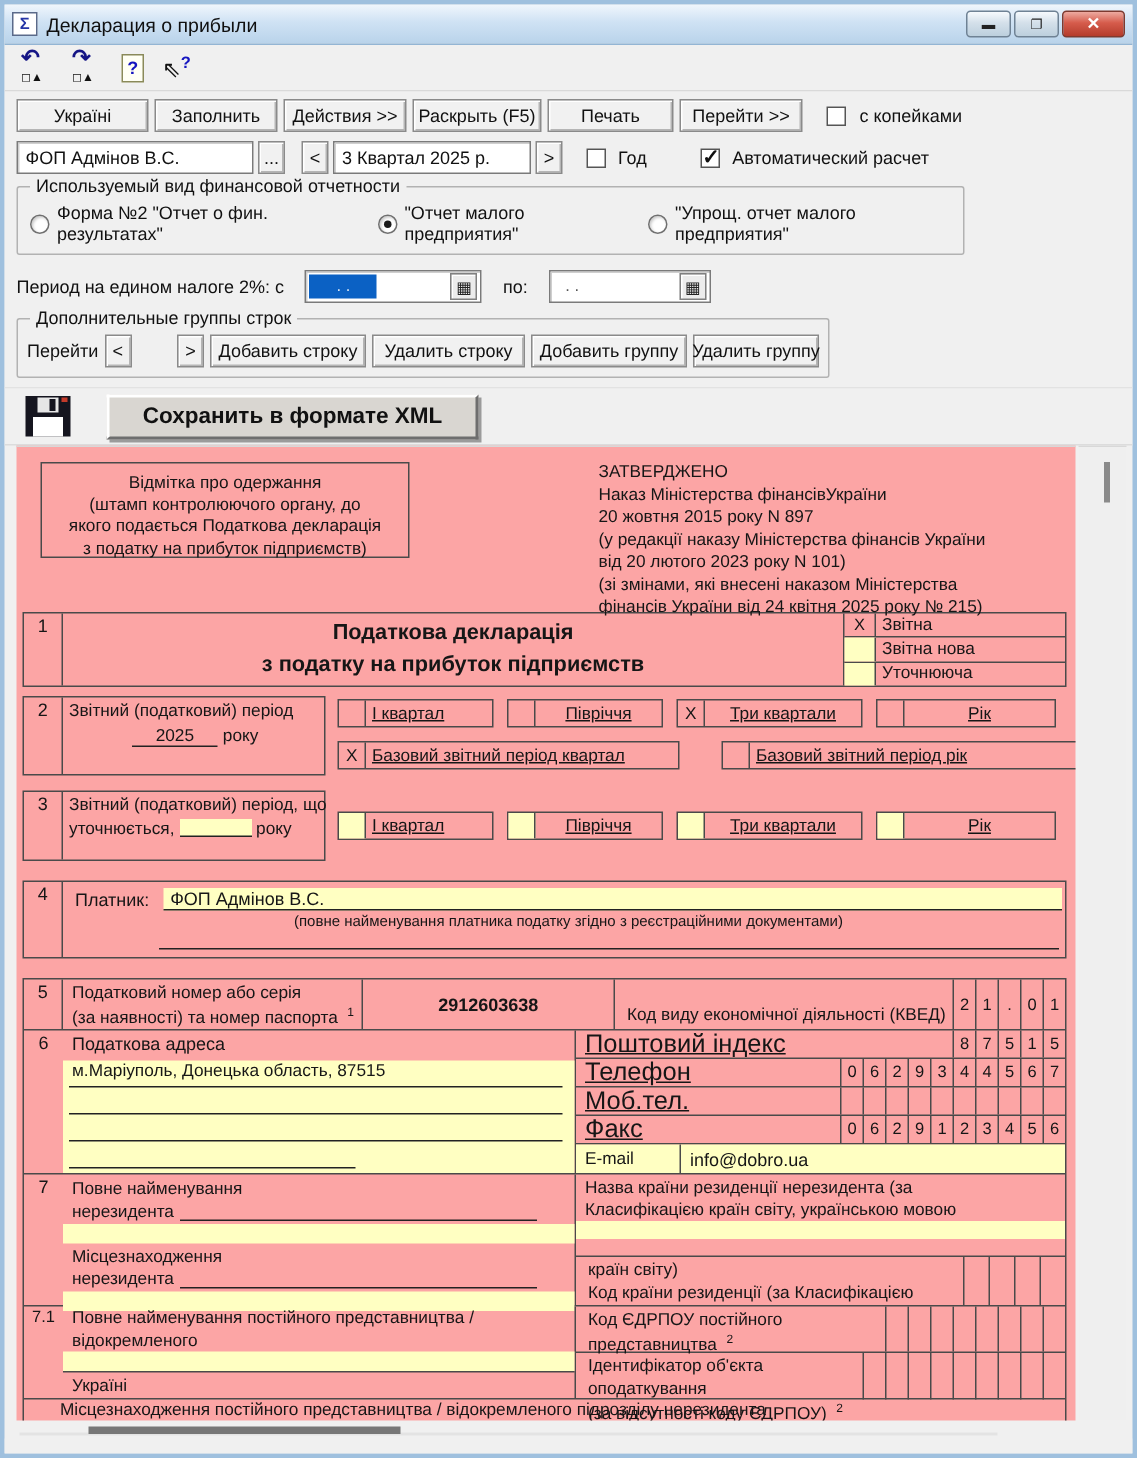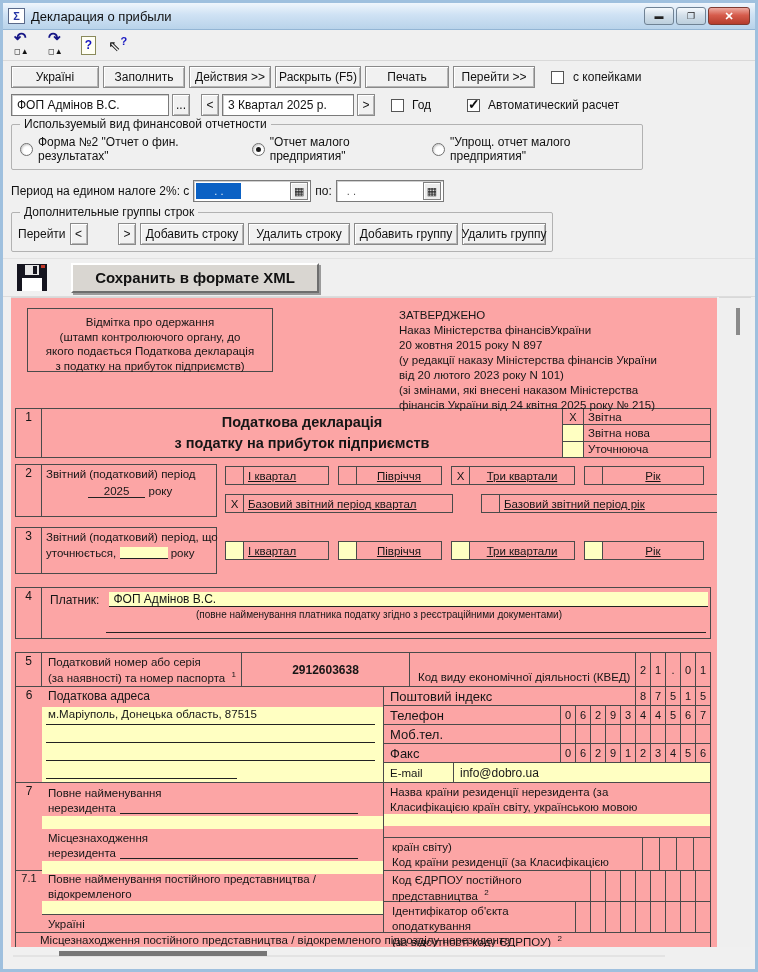--- a/index.html
+++ b/index.html
@@ -97,21 +97,21 @@
   .tr6{display:flex;height:96px;border-bottom:1px solid #4a4a4a;}
   .t6-left{width:368px;flex:none;border-right:1px solid #4a4a4a;display:flex;flex-direction:column;}
   .t6-lab{height:20px;font-size:12px;padding:2px 0 0 6px;}
   .t6-yellow{flex:1;background:#ffffc2;padding:1px 8px 0 4px;}
   .t6-addr{font-size:11.5px;border-bottom:1px solid #222;height:17px;padding-left:2px;}
   .t6-ul{border-bottom:1px solid #222;height:18px;}
   .t6-ul.short{width:58%;}
   .t6-right{flex:1;display:flex;flex-direction:column;}
   .r6row{display:flex;border-bottom:1px solid #4a4a4a;height:19px;align-items:stretch;}
   .r6row:last-child{border-bottom:none;flex:1;}
-  .r6lab{font-size:13px;display:flex;align-items:center;padding-left:6px;flex:1;}
+  .r6lab{font-size:17px;display:flex;align-items:center;padding-left:6px;flex:1;text-decoration:underline;}
   .email-row{background:#ffffc2;}
   .email-lab{width:70px;flex:none;border-right:1px solid #4a4a4a;font-size:11.5px;display:flex;align-items:center;padding-left:6px;}
   .email-val{flex:1;font-size:12px;display:flex;align-items:center;padding-left:6px;}
   .tr7{display:flex;height:88px;border-bottom:1px solid #4a4a4a;}
   .t7-left{width:368px;flex:none;border-right:1px solid #4a4a4a;padding-top:1px;}
   .t7-line{font-size:11.5px;padding-left:6px;height:15px;display:flex;align-items:flex-end;}
   .t7-ul{flex:1;max-width:238px;border-bottom:1px solid #222;margin-left:4px;}
   .t7-strip{height:13px;background:#ffffc2;margin-top:2px;}
   .t7-right{flex:1;display:flex;flex-direction:column;}
   .t7r-lab{font-size:11.5px;line-height:1.3;padding:2px 0 0 6px;height:31px;}
@@ -197,21 +197,21 @@
         <span class="row">
             <span class="radio sel"></span>
             <span class="rlabel">"Отчет малого предприятия"</span>
           </span>
         <span class="row">
             <span class="radio"></span>
             <span class="rlabel">"Упрощ. отчет малого предприятия"</span>
           </span>
       </div>
     </div>
-    <div class="row" style="gap:4px;margin-bottom:10px">
+    <div class="row" style="gap:14px;margin-bottom:10px">
       <span class="cblabel">Период на едином налоге 2%: с</span>
       <div class="field" style="width:118px;padding:0 2px">
         <span class="sel-blue">. .</span>
         <span class="calbtn">▦</span>
       </div>
       <span class="cblabel">по:</span>
       <div class="field" style="width:108px;padding:0 2px">
         <span style="padding-left:8px;color:#555;font-size:11px">. .</span>
         <span class="calbtn">▦</span>
       </div>

